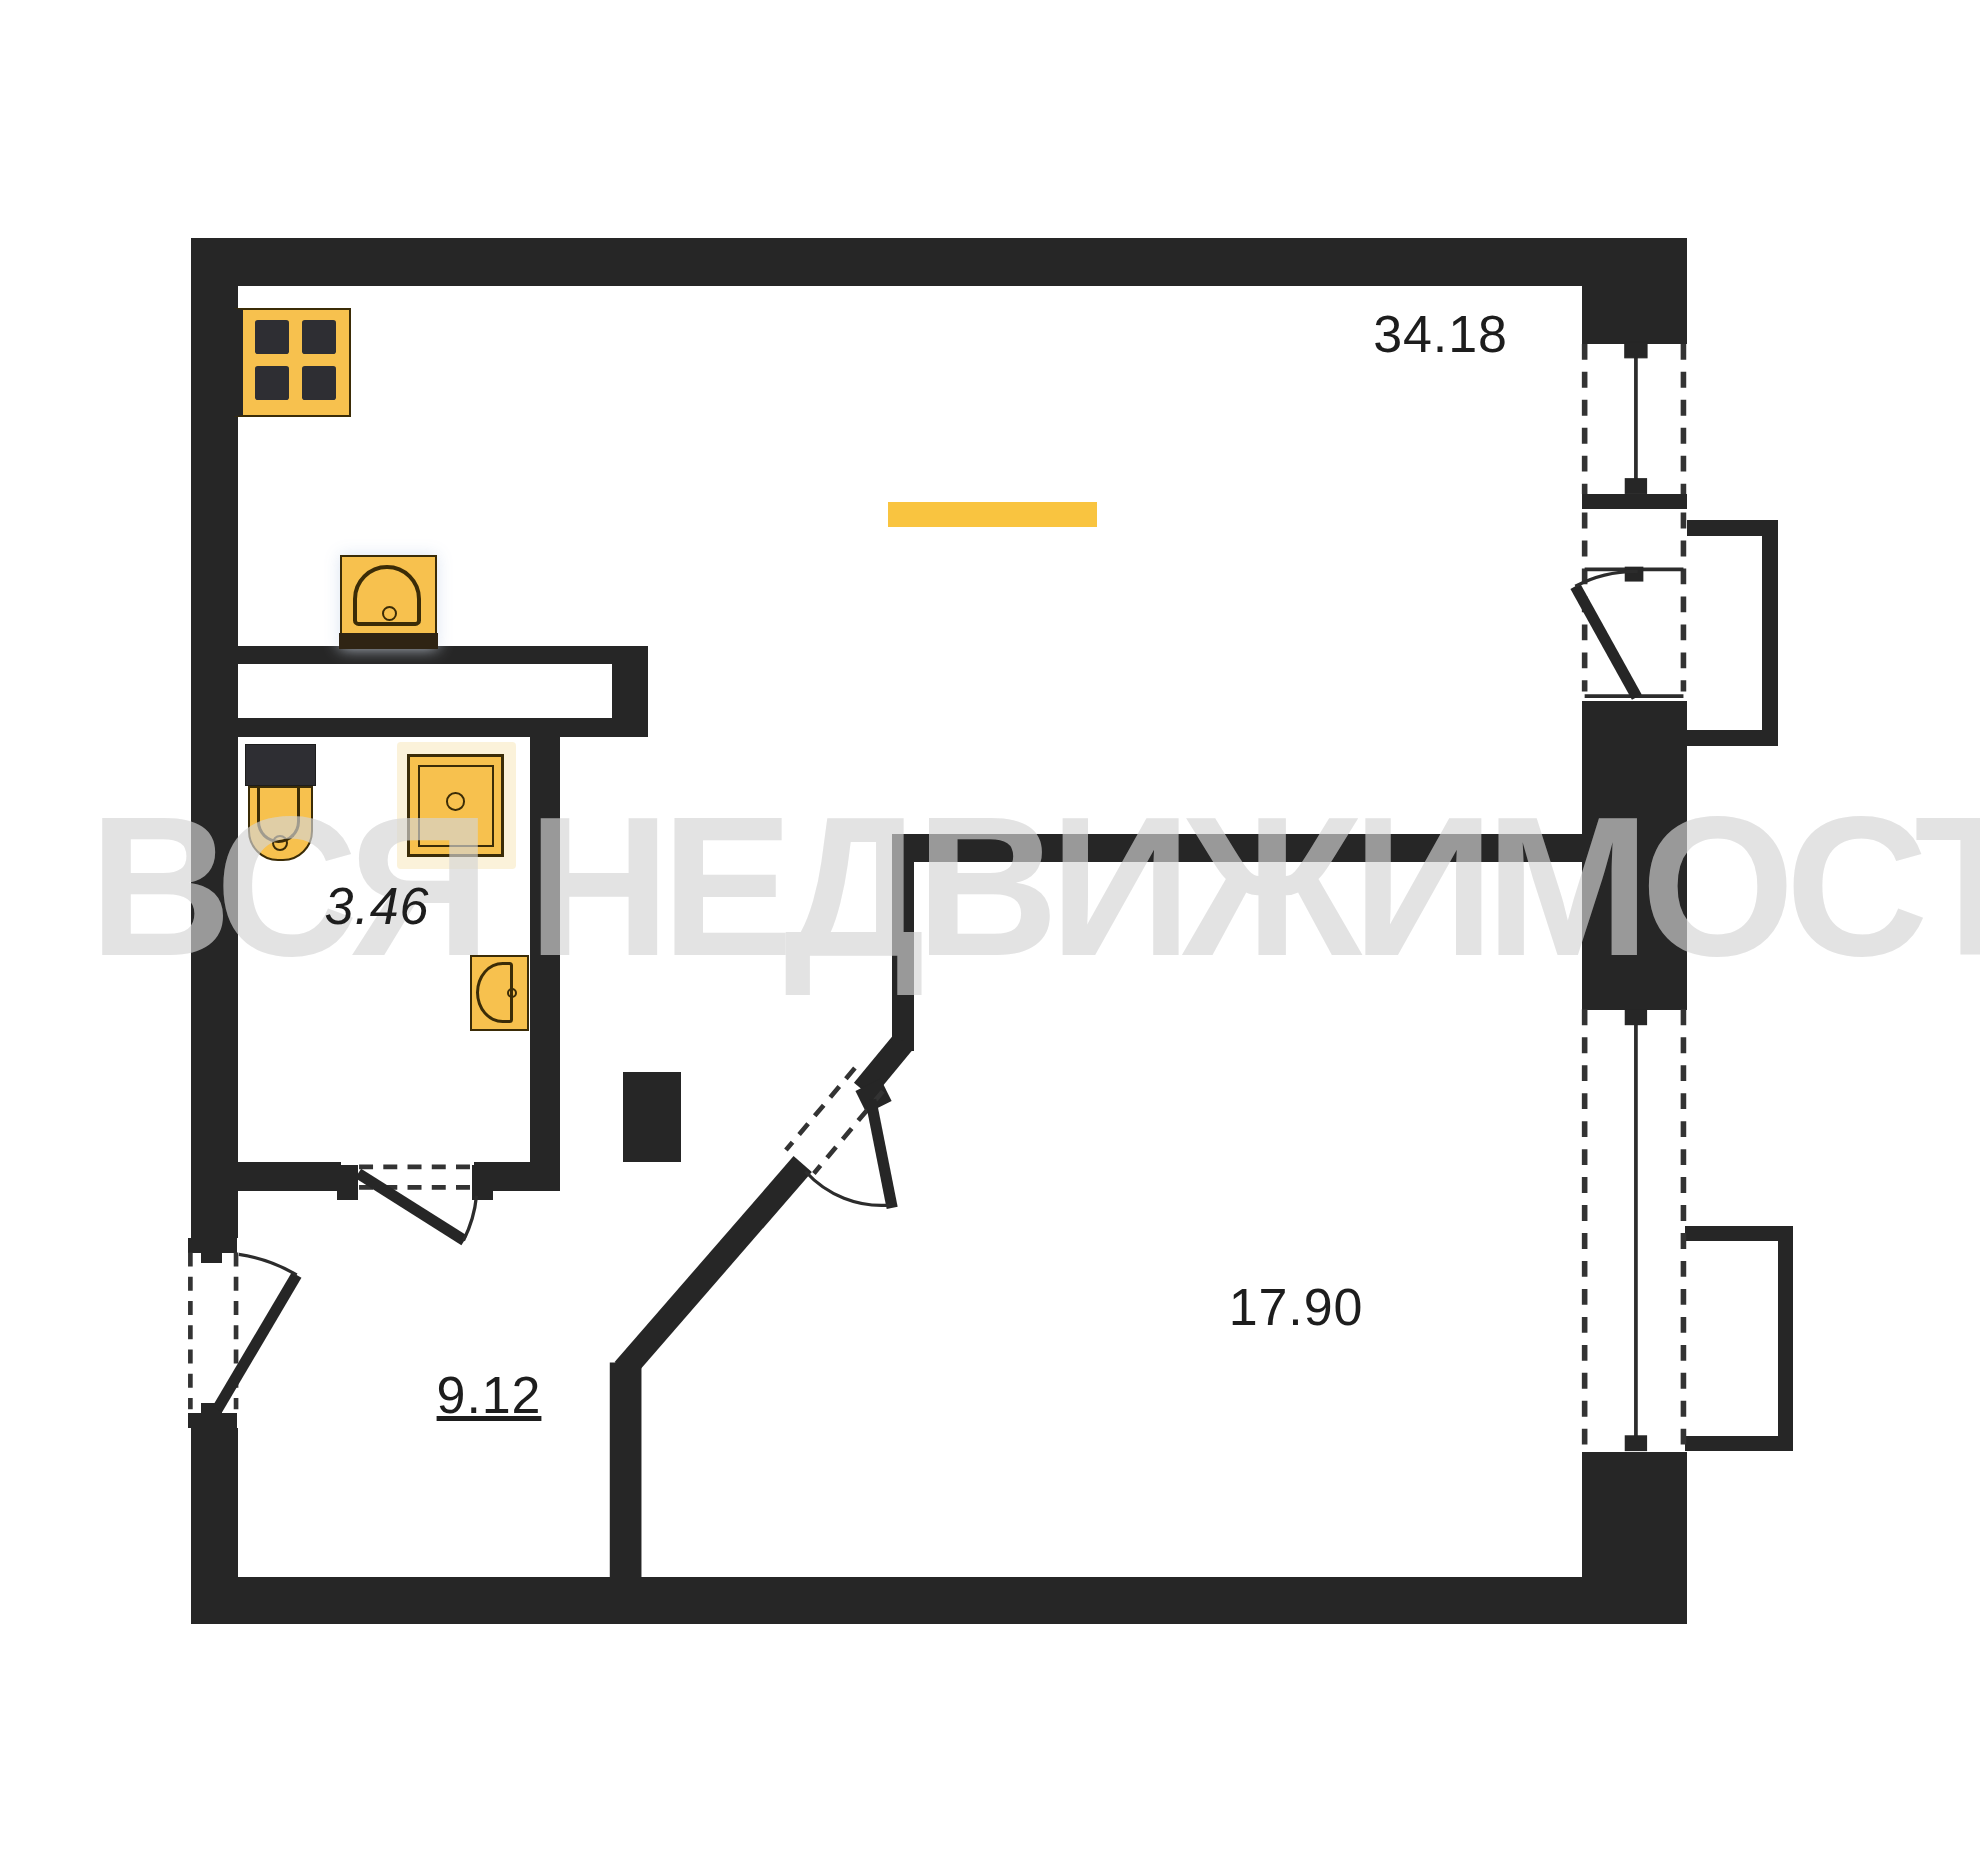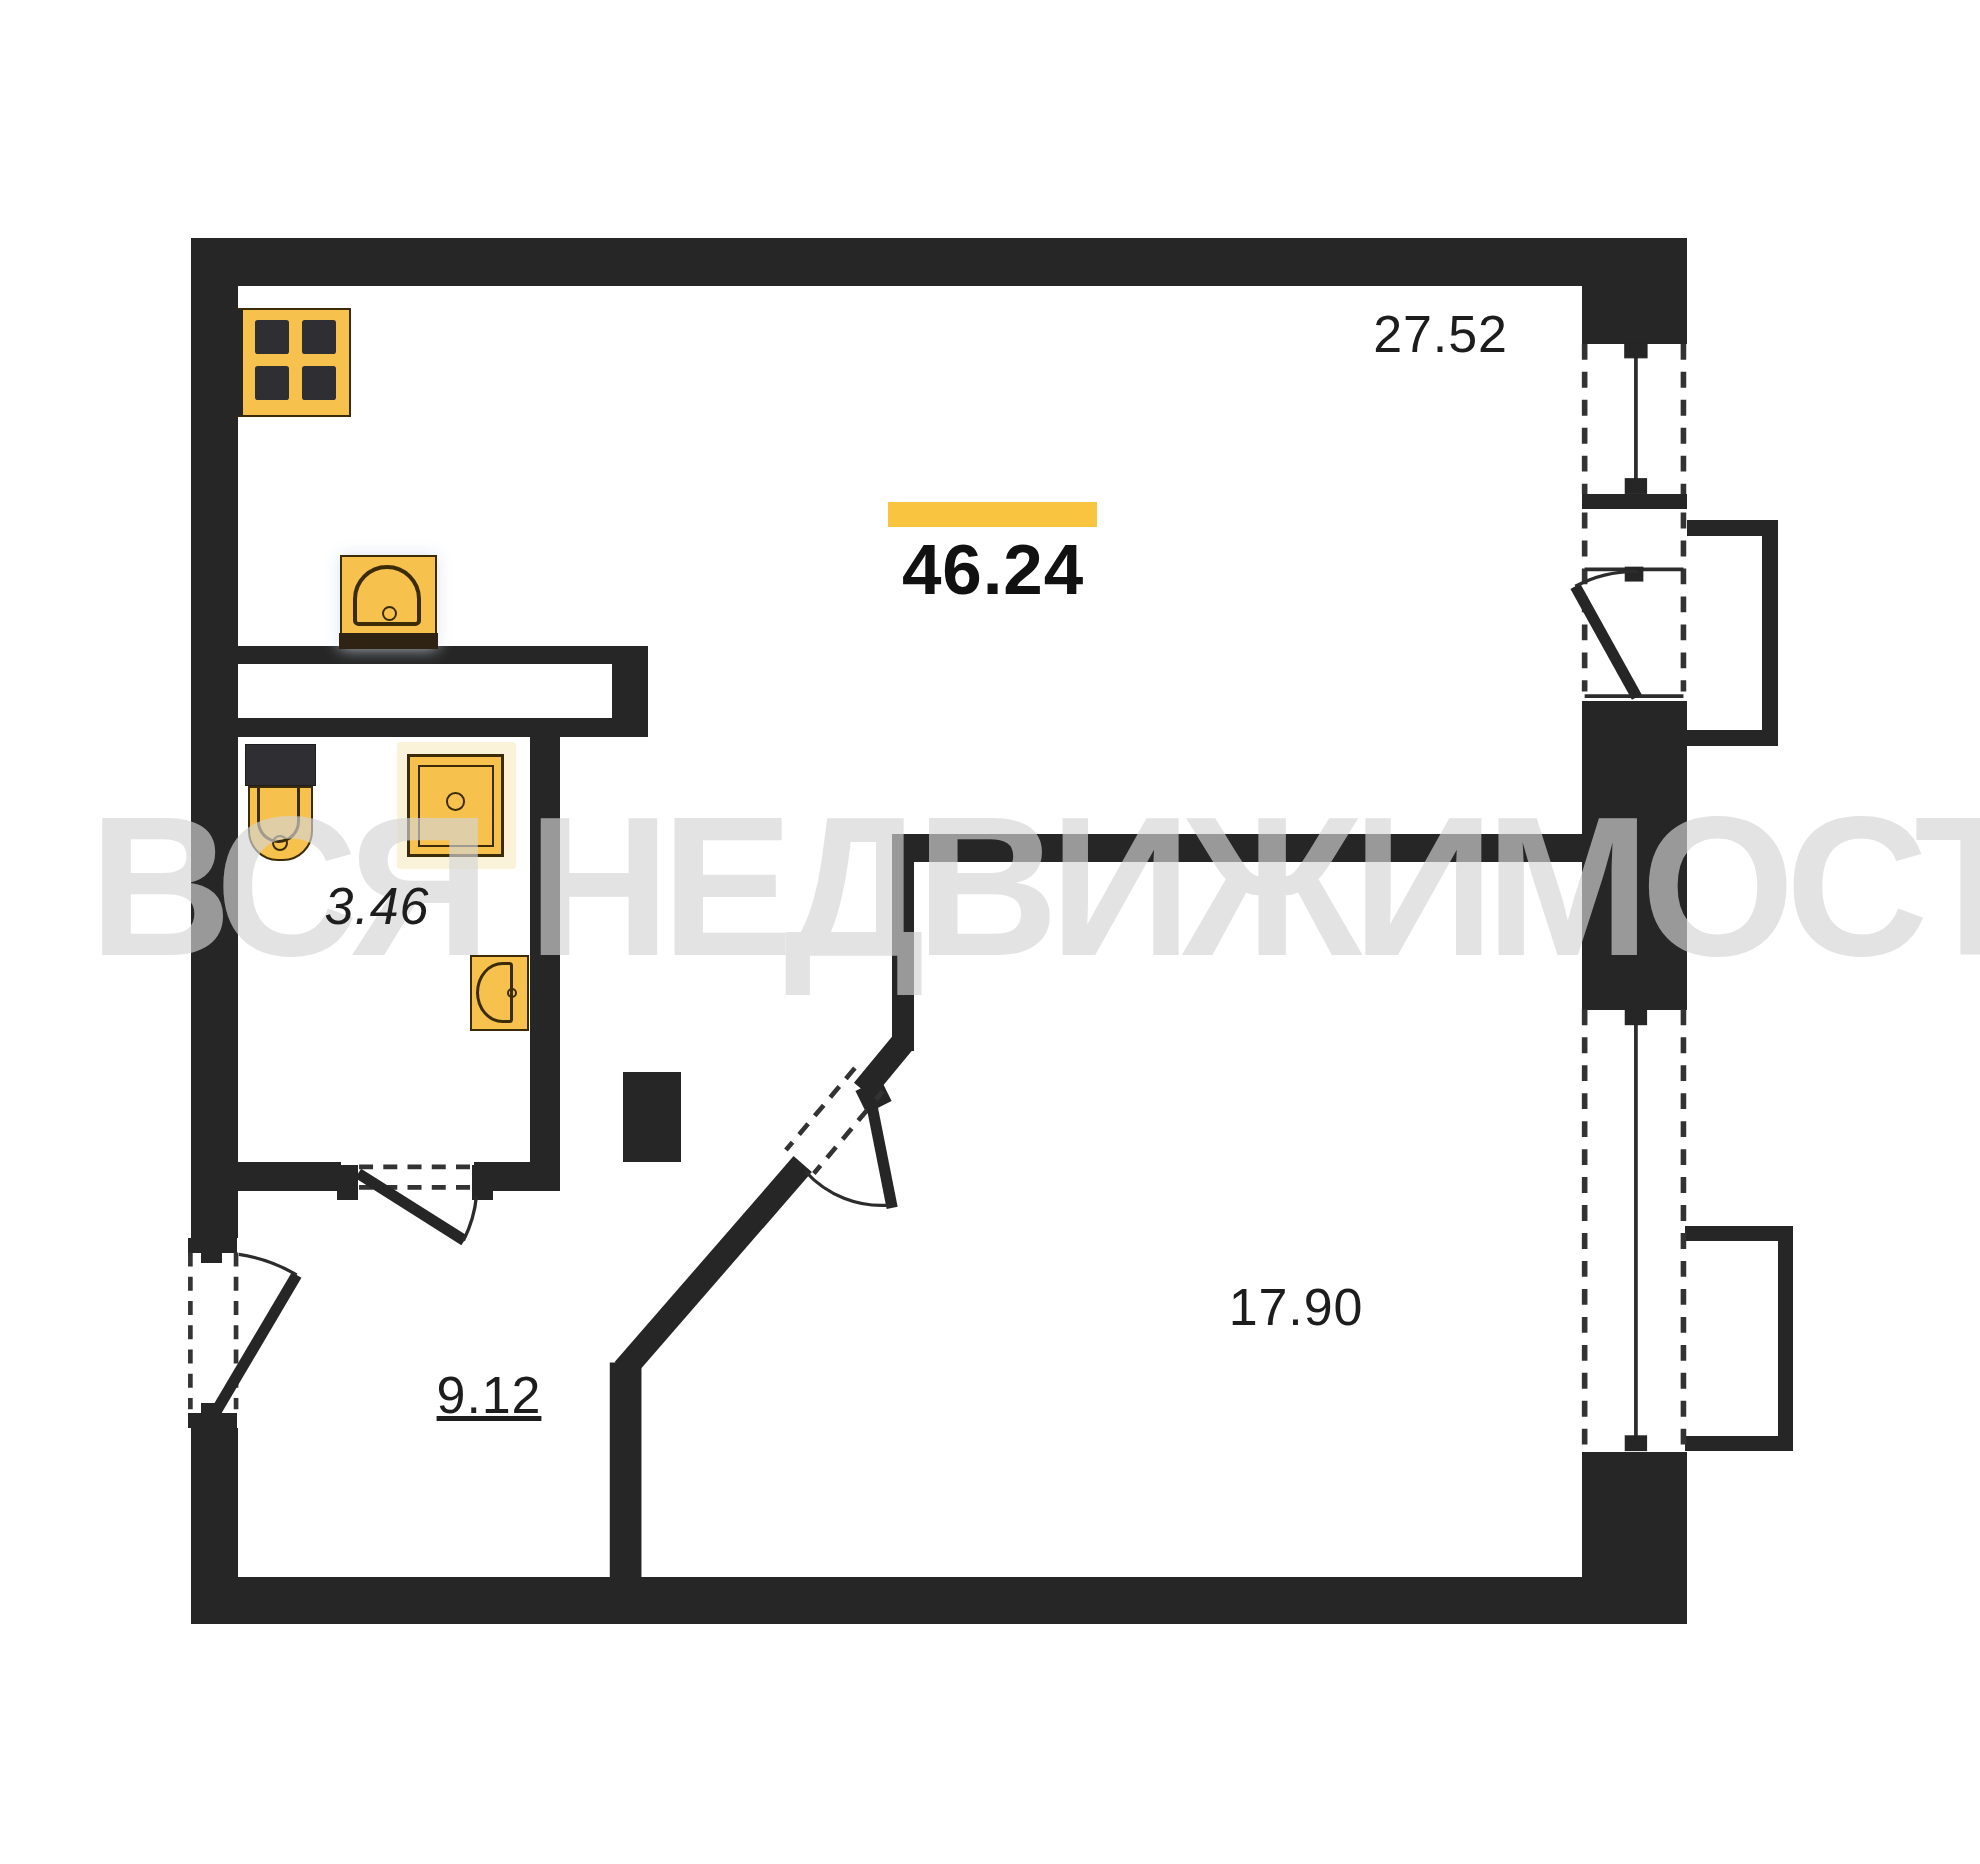--- a/index.html
+++ b/index.html
@@ -187,24 +187,23 @@
       <path d="M861 1249 L669 1470" stroke="#262626" stroke-width="26"></path>
       <path d="M671 1462 L671 1692" stroke="#262626" stroke-width="34"></path>
       <path class="s-dash" d="M947 1171 L873 1259 M917 1146 L843 1234" fill="none" stroke-width="5" stroke-dasharray="15 11"></path>
       <path d="M934 1180 L957 1296" stroke="#262626" stroke-width="12"></path>
       <path d="M864 1257 A110 110 0 0 0 955 1293" fill="none" class="s-line" stroke-width="3.5"></path>
     </g>
   </svg>
 
   <div class="watermark">ВСЯ НЕДВИЖИМОСТЬ</div>
 
-  <div class="lbl" style="left:1324px;top:306px;width:233px;">27.52</div>
+  <div class="lbl" style="left:1324px;top:306px;width:233px;">34.18</div>
 
   <div class="accent-bar" style="left:888px;top:502px;width:209px;height:25px;"></div>
-  <div class="lbl lbl-total" style="left:867px;top:531px;width:252px;">46.24</div>
 
   <div class="lbl" style="left:298px;top:878px;width:158px;font-style:italic;">3.46</div>
 
   <div class="lbl" style="left:396px;top:1367px;width:186px;text-decoration:underline;">9.12</div>
 
   <div class="lbl" style="left:1184px;top:1279px;width:224px;">17.90</div>
 </div>
 
 
 </body></html>

